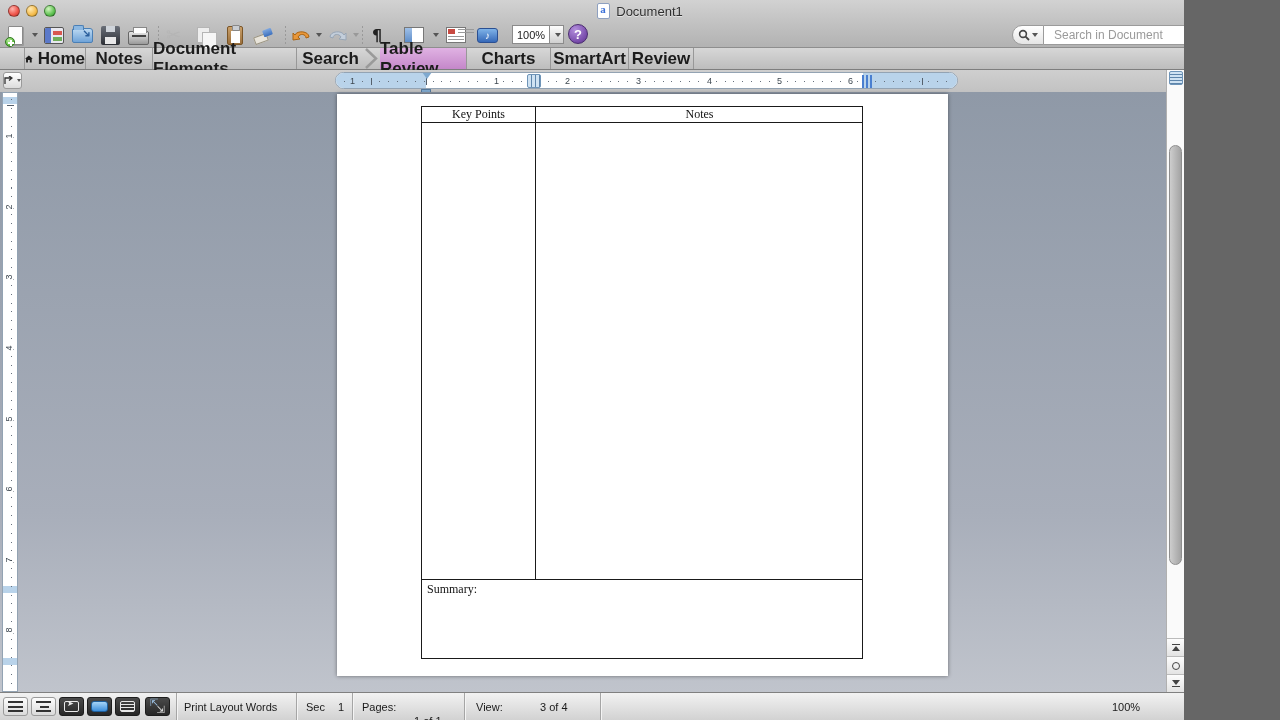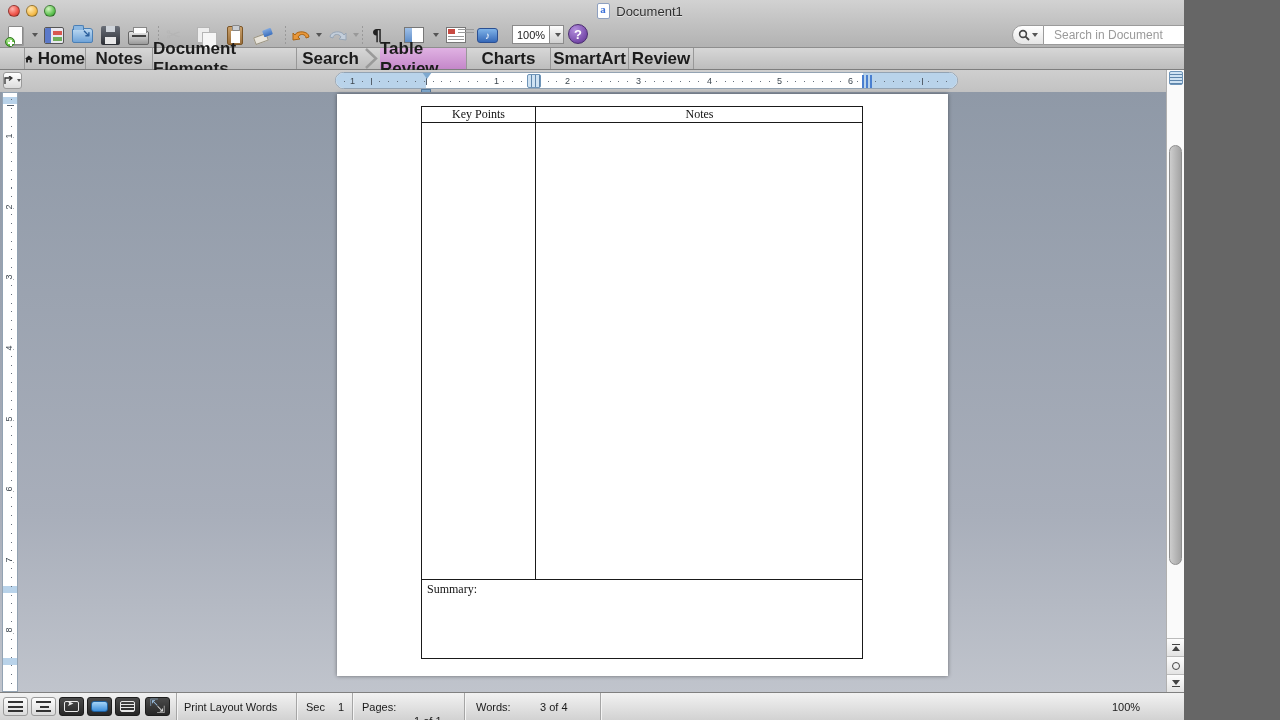--- a/index.html
+++ b/index.html
@@ -411,21 +411,21 @@
 
     <div class="ssep" style="left:176px;"></div>
     <div class="stext" style="left:184px;">Print Layout Words</div>
     <div class="ssep" style="left:296px;"></div>
     <div class="stext" style="left:306px;">Sec</div>
     <div class="stext" style="left:338px;">1</div>
     <div class="ssep" style="left:352px;"></div>
     <div class="stext" style="left:362px;">Pages:</div>
     <div class="stext" style="left:414px;margin-top:14px;">1 of 1</div>
     <div class="ssep" style="left:464px;"></div>
-    <div class="stext" style="left:476px;">Words:</div>
+    <div class="stext" style="left:476px;">View:</div>
     <div class="stext" style="left:540px;">3 of 4</div>
     <div class="ssep" style="left:600px;"></div>
 
     <div class="stext" style="left:1112px;">100%</div>
 
   </div>
 
 </div>
 
 </body></html>

